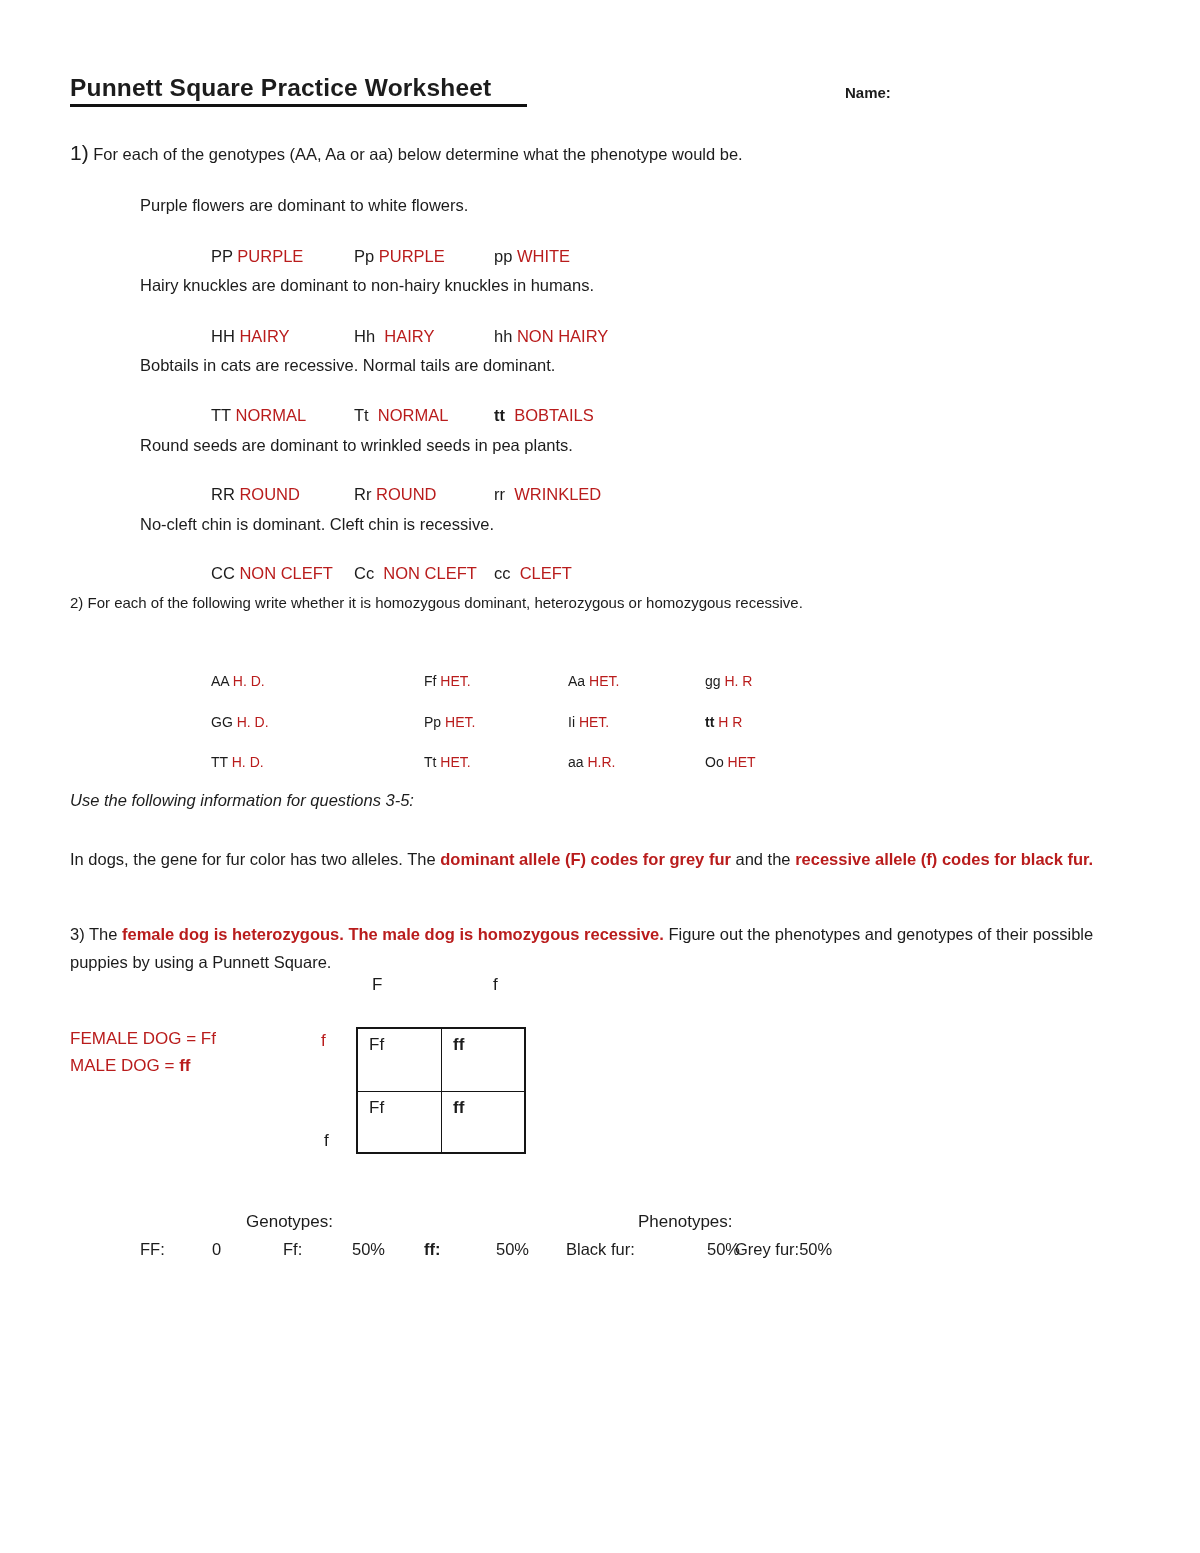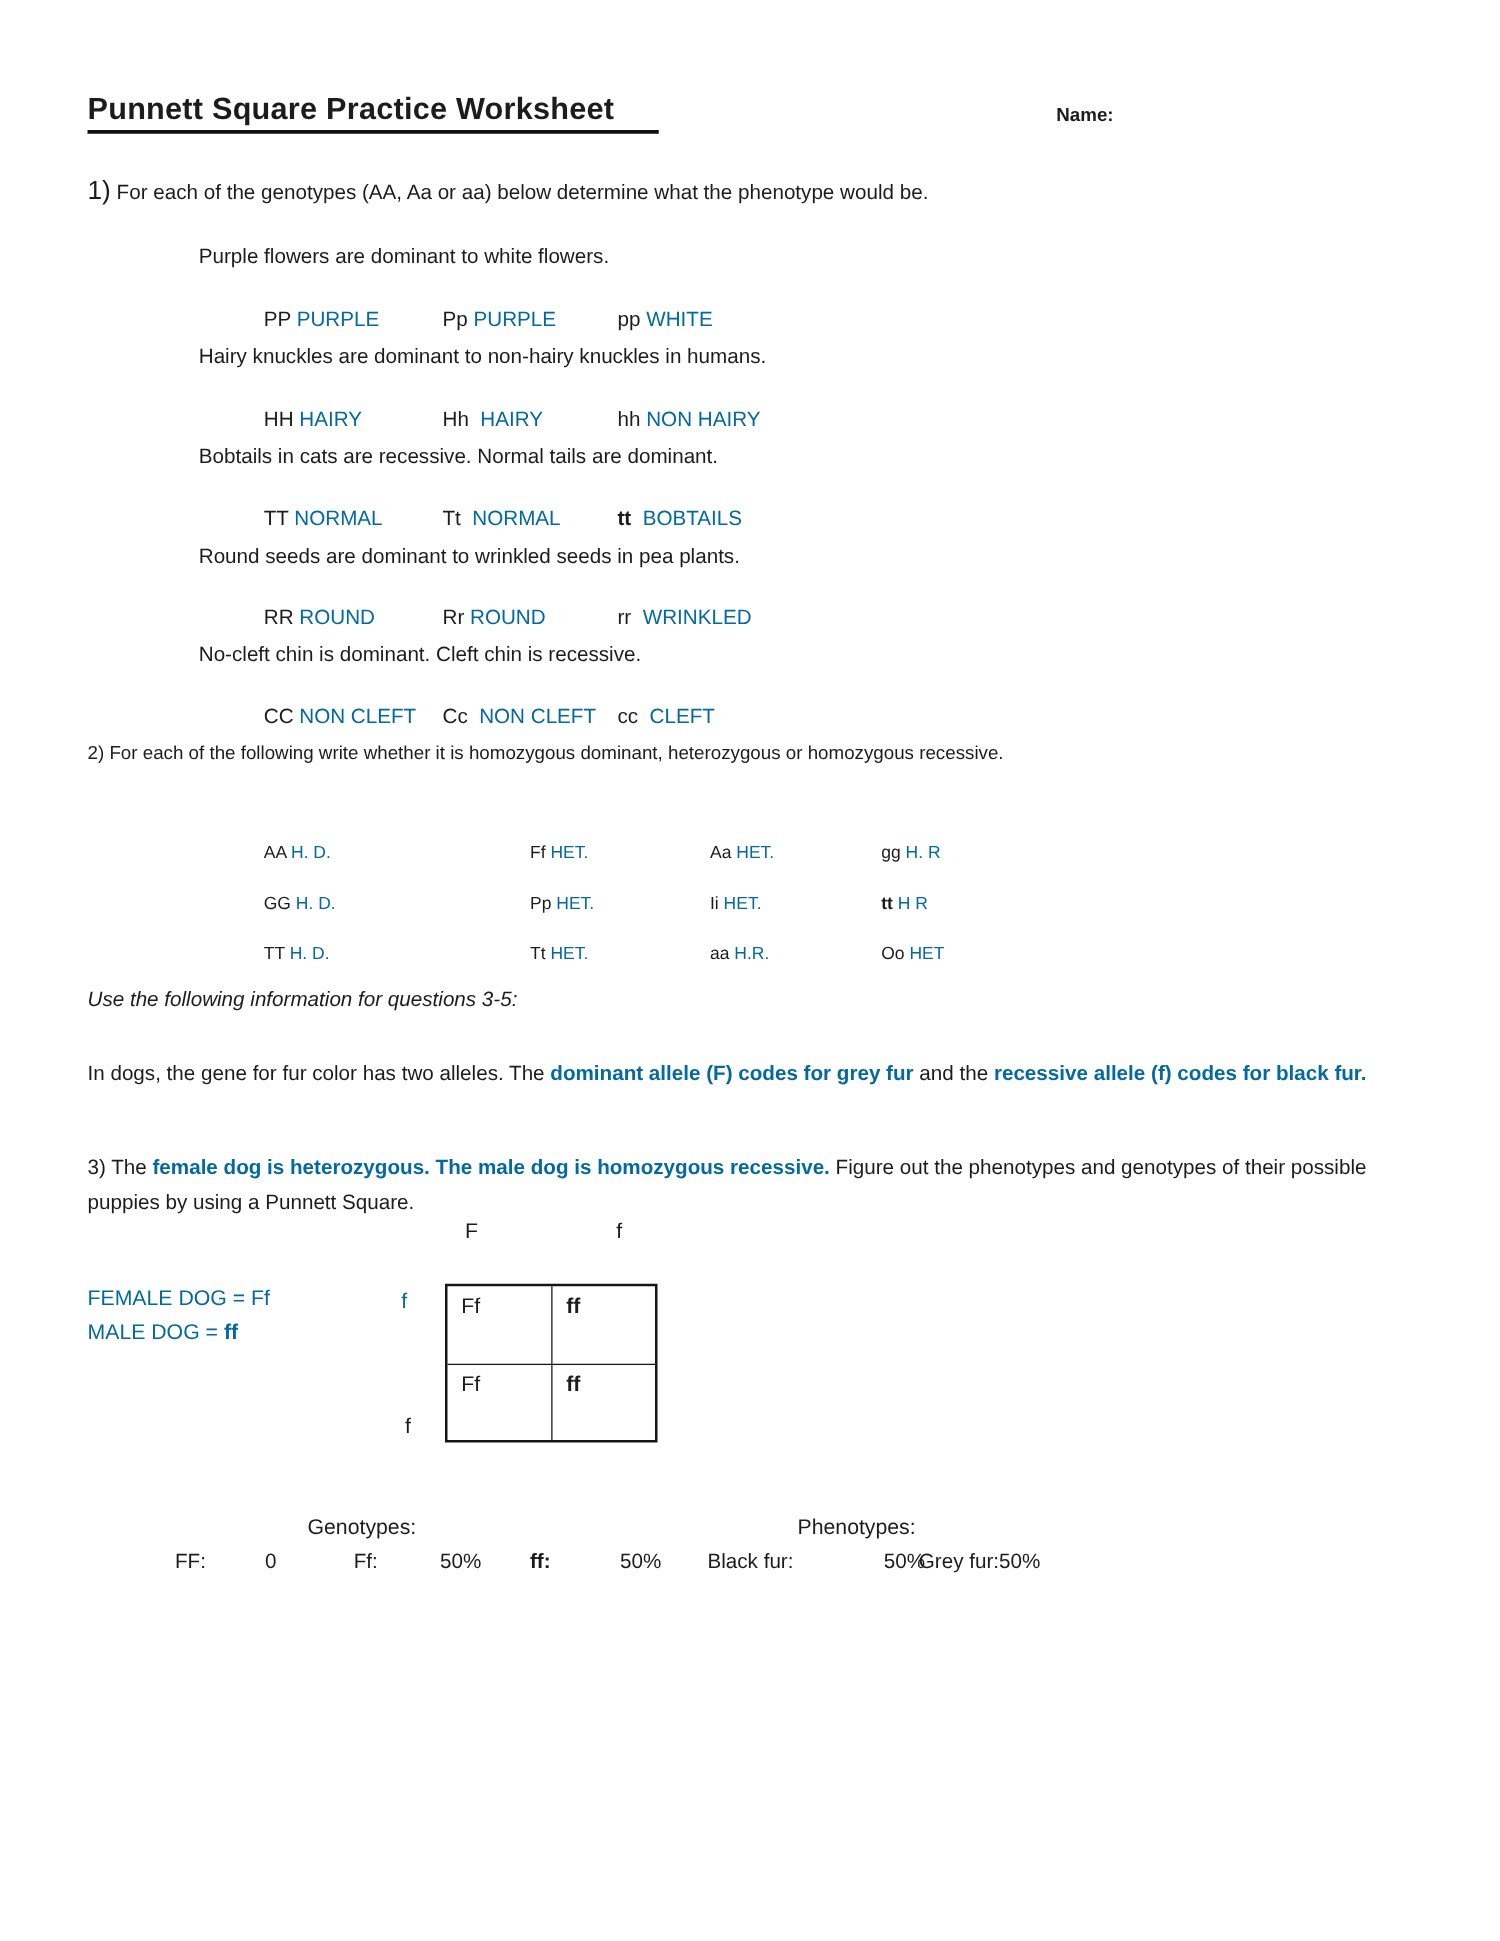--- a/index.html
+++ b/index.html
@@ -19,27 +19,27 @@
     left: 70px; top: 74px;
     font-size: 24.5px; font-weight: bold;
     padding-right: 36px; padding-bottom: 2px;
     border-bottom: 3px solid #111;
     letter-spacing: 0.2px;
   }
   .name-label { left: 845px; top: 84px; font-size: 15px; font-weight: bold; }
   .q1-prompt { left: 70px; top: 141px; font-size: 16.5px; }
   .q1-number { font-size: 21px; }
 
-  .statement { left: 140px; font-size: 16.5px; margin-left: 19px; }
+  .statement { left: 140px; font-size: 16.5px; }
   .answer-row { left: 211px; font-size: 16.5px; white-space: nowrap; }
   .pair { display: inline-block; }
   .pair.w1 { width: 143px; }
   .pair.w2 { width: 140px; margin-top: 23px; }
 
-  .red { color: #0369a1; }
+  .red { color: #b91c1c; }
   .b { font-weight: bold; }
 
   .q2-prompt { left: 70px; top: 594px; font-size: 15px; }
   .q2-row { left: 211px; font-size: 14px; white-space: nowrap; margin-top: 28px; }
   .q2-cell { display: inline-block; }
   .q2-cell.c1 { width: 213px; }
   .q2-cell.c2 { width: 144px; }
   .q2-cell.c3 { width: 137px; }
 
   .info-note { left: 70px; top: 791px; font-size: 16.5px; font-style: italic; }

